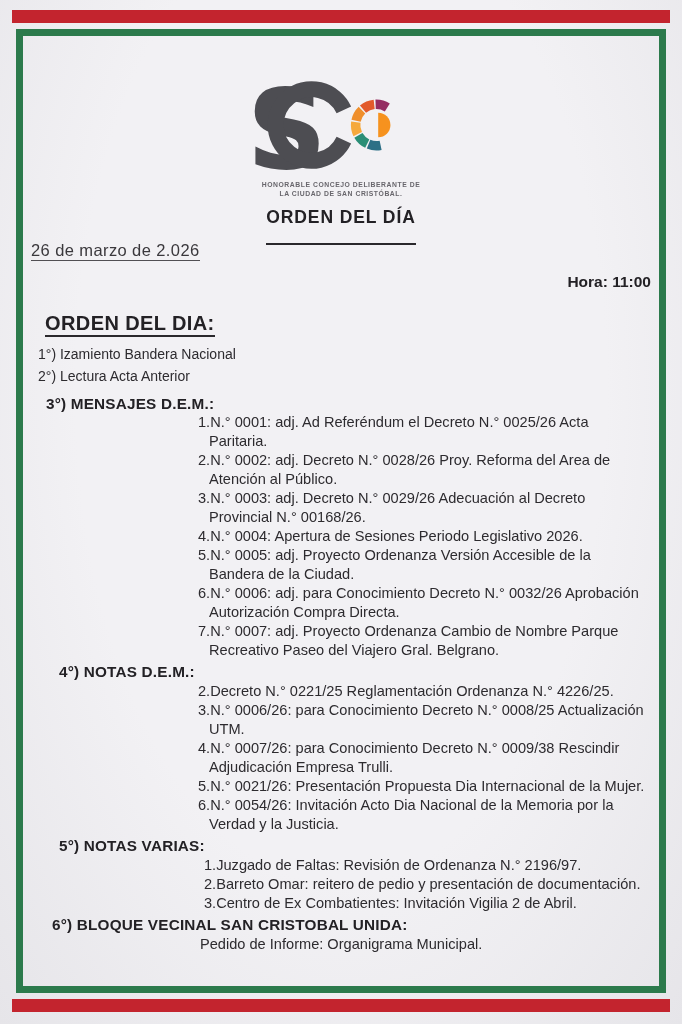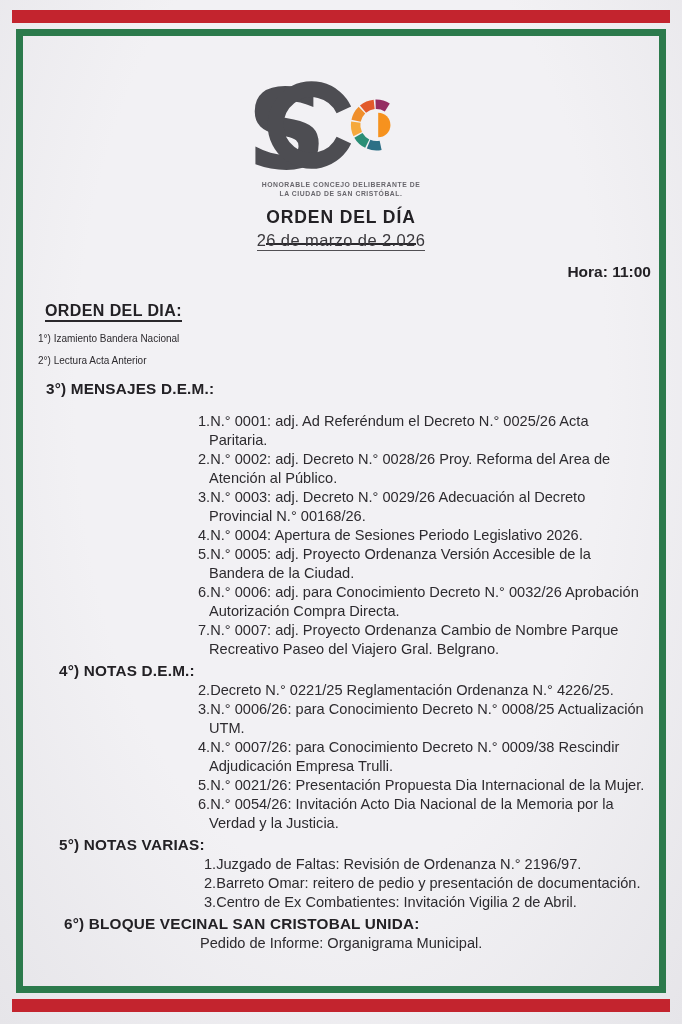--- a/index.html
+++ b/index.html
@@ -18,34 +18,34 @@
   }
   .content { position:absolute; left:31px; top:76px; width:620px; }
 
   .logo-wrap { text-align:center; }
   .logo-svg { display:inline-block; }
   .logo-caption { margin-top:2px; font-size:6.8px; font-weight:700; letter-spacing:0.55px;
                   color:#68666c; line-height:9px; }
 
   .doc-title { text-align:center; margin-top:9px; font-size:17.5px; font-weight:800; letter-spacing:0.9px; color:#232125;}
   .doc-title span { border-bottom:2.2px solid #2a282c; padding-bottom:16px; }
-  .doc-date { text-align:center; margin-top:3px; font-size:16.5px; font-weight:400; letter-spacing:0.4px; color:#3a383c;}
+  .doc-date { text-align:left; margin-top:13px; font-size:16.5px; font-weight:400; letter-spacing:0.4px; color:#3a383c;}
   .doc-date span { border-bottom:1.6px solid #514f53; padding-bottom:1px; }
   .doc-hora { text-align:right; margin-top:13px; font-size:15.5px; font-weight:800; color:#232125;}
 
-  .agenda-heading { margin:21px 0 0 14px; font-size:16px; font-weight:800; letter-spacing:0.4px; color:#232125;}
+  .agenda-heading { margin:21px 0 0 14px; font-size:20px; font-weight:800; letter-spacing:0.4px; color:#232125;}
   .agenda-heading span { border-bottom:2.2px solid #2a282c; padding-bottom:1px; }
 
-  .prelim { margin:8px 0 0 7px; font-size:10px; line-height:22px; }
+  .prelim { margin:8px 0 0 7px; font-size:14px; line-height:22px; }
 
   .section-title { font-size:15.3px; font-weight:800; letter-spacing:0.2px; color:#232125; line-height:19px; }
-  .st-3 { margin:7px 0 14px 15px; }
+  .st-3 { margin:7px 0 0 15px; }
   .st-4 { margin:2px 0 1px 28px; }
   .st-5 { margin:2px 0 1px 28px; }
-  .st-6 { margin:2px 0 1px 33px; }
+  .st-6 { margin:2px 0 1px 21px; }
 
   .list { margin-left:167px; width:452px; font-size:14.6px; line-height:19px; }
   .list-5 { margin-left:173px; width:446px; }
   .item { padding-left:11px; text-indent:-11px; }
   .note-line { margin-left:169px; font-size:14.6px; line-height:19px; }
 </style>
 </head>
 <body>
 
 <div class="page">

